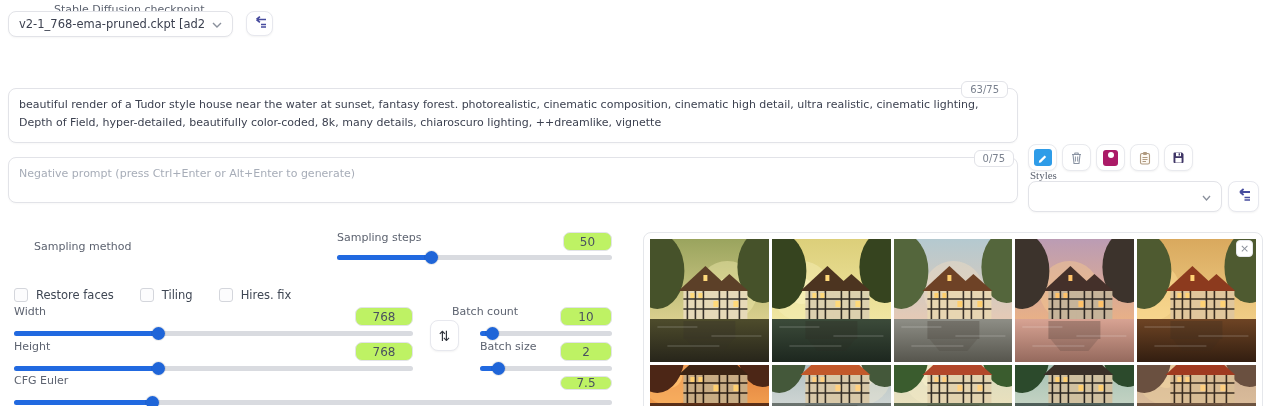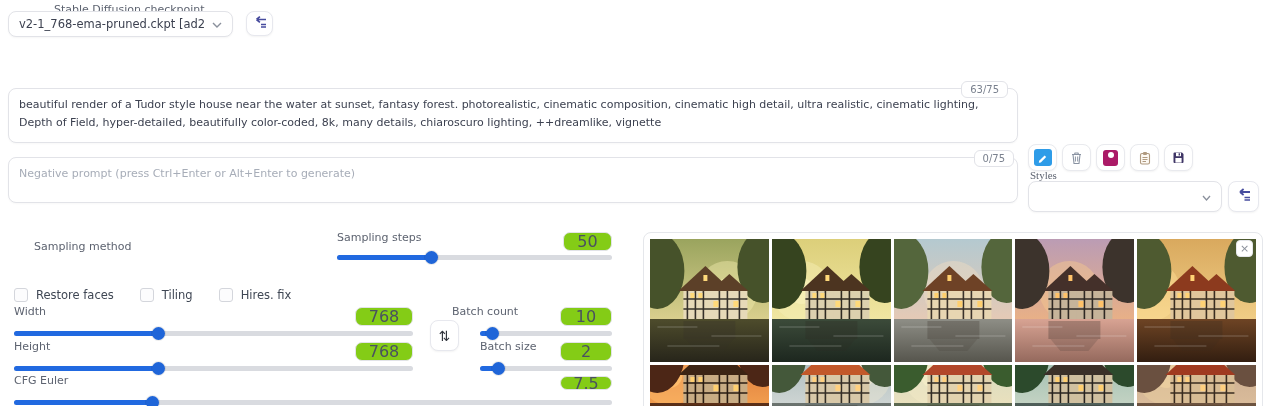--- a/index.html
+++ b/index.html
@@ -49,22 +49,22 @@
     box-shadow:0 1px 2px rgba(0,0,0,.05); display:flex; align-items:center; justify-content:center; cursor:pointer; }
 
   
   .slider { position:absolute; height:13px; cursor:pointer; }
   .slider .track { position:absolute; left:0; right:0; top:4px; height:5px; background:#d9dbe0; border-radius:3px; }
   .slider .fill { height:100%; background:#2169e0; border-radius:3px; }
   .slider .thumb { position:absolute; top:0; width:13px; height:13px; border-radius:50%;
     background:#1f65d8; box-shadow:0 0 0 1px rgba(0,0,0,.08); }
 
   
-  .num-input { position:absolute; border:1px solid #e2e3e8; border-radius:7px; background:#84cc16;
-    font-family:"DejaVu Sans","Liberation Sans",sans-serif; font-size:16px; color:#4a5160;
+  .num-input { position:absolute; border:1px solid #e2e3e8; border-radius:7px; background:#bef264;
+    font-family:"DejaVu Sans","Liberation Sans",sans-serif; font-size:12px; color:#4a5160;
     text-align:center; outline:none; box-shadow:inset 0 0 2px rgba(0,0,0,.02); }
 
   
   .cb-row { position:absolute; left:14px; top:288px; display:flex; gap:26px; align-items:center; }
   .cb-item { display:flex; align-items:center; gap:8px; cursor:pointer; }
   .cb-box { width:14px; height:14px; border:1px solid #d4d6dc; border-radius:3px; background:#fcfcfd; }
   .cb-label { font-size:11.5px; color:#3f4754; }
 
   
   .gallery-card { position:absolute; left:643px; top:232px; width:620px; height:240px;

